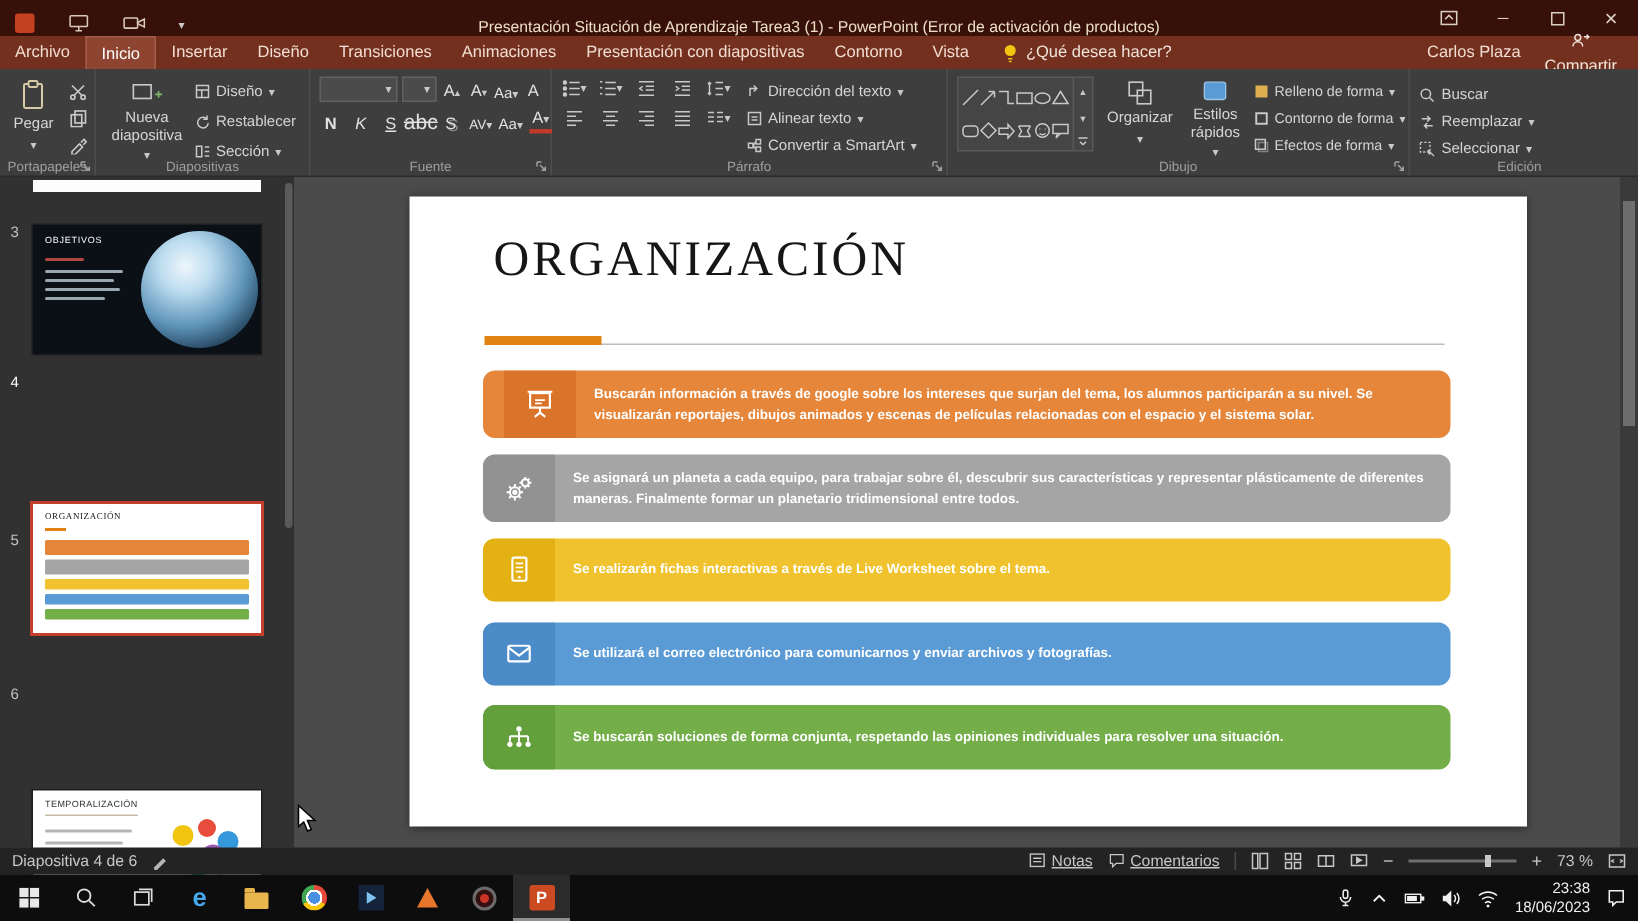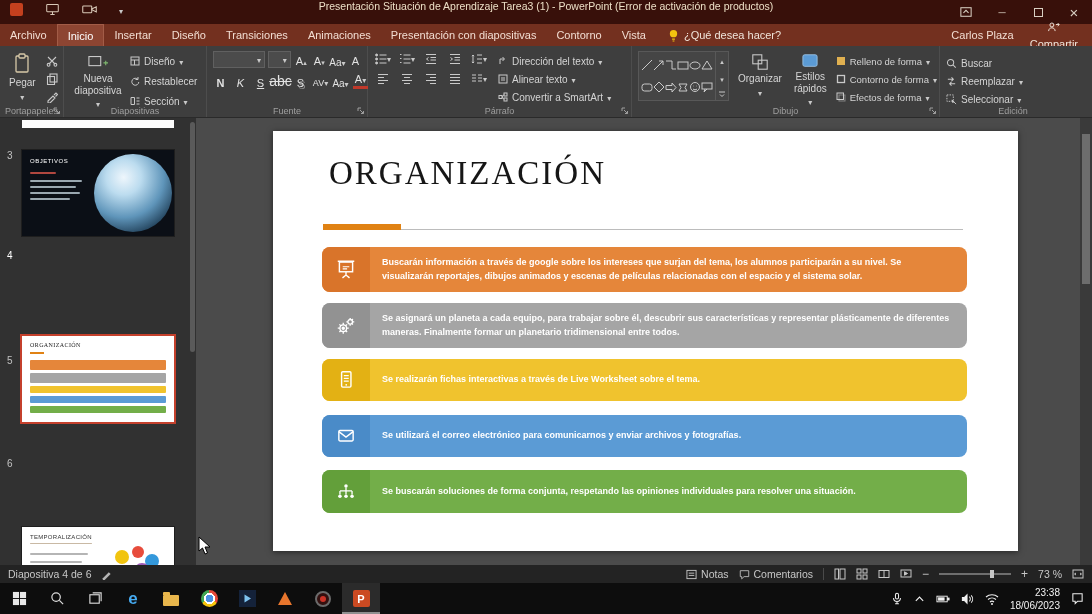--- a/index.html
+++ b/index.html
@@ -3,21 +3,21 @@
 <meta charset="utf-8">
 <style>
   *{margin:0;padding:0;box-sizing:border-box;}
   body{background:#1b1b1b;}
   .screen{position:relative;width:1092px;height:614px;overflow:hidden;background:#4b4b4b;
           font-family:"Liberation Sans",sans-serif;color:#ddd;}
   svg{display:block;}
 
   
   .titlebar{position:absolute;left:0;top:0;width:100%;height:24px;background:#38100a;
-            display:flex;align-items:flex-start;}
+            display:flex;align-items:flex-end;}
   .qat{display:flex;align-items:center;gap:22px;padding-left:10px;color:#d9c9b8;}
   .appico{width:13px;height:13px;border-radius:2px;background:#c4401e;}
   .titletext{position:absolute;left:50%;transform:translateX(-50%);font-size:10.5px;
              color:#ecdfc6;white-space:nowrap;}
   .wincontrols{margin-left:auto;display:flex;align-items:center;height:100%;}
   .wc{width:36px;height:100%;display:flex;align-items:center;justify-content:center;color:#d8cfc2;}
   .wc.min::after{content:"─";font-size:10px;}
   .wc.max i{display:block;width:9px;height:9px;border:1px solid #d8cfc2;}
   .wc.close::after{content:"×";font-size:15px;}
   .caret::after{content:"▾";font-size:8px;color:#c9c9c9;line-height:1;}
@@ -97,21 +97,21 @@
   .mbar{position:absolute;left:8px;right:8px;border-radius:1px;}
   .t5{position:relative;}
   .t5 .t5title{position:absolute;left:8px;top:7px;font-size:6px;color:#333;letter-spacing:.3px;}
 
   .cursor{position:absolute;left:2px;top:418px;pointer-events:none;}
 
   
   .status{position:absolute;left:0;top:565px;width:100%;height:18px;background:#232323;
           display:flex;align-items:center;gap:10px;padding:0 8px;font-size:10.5px;color:#c7c7c7;}
   .sspacer{flex:1;}
-  .sbitem{display:flex;align-items:center;gap:4px;}
+  .sbitem{display:flex;align-items:flex-start;gap:4px;text-decoration:underline;}
   .sdiv{width:1px;height:12px;background:#4a4a4a;}
   .slider{position:relative;width:72px;height:2px;background:#6e6e6e;}
   .sthumb{position:absolute;left:calc(73% - 2px);top:-3px;width:4px;height:8px;background:#c7c7c7;}
   .zbtn{font-size:12px;color:#c7c7c7;line-height:1;}
 
   
   .taskbar{position:absolute;left:0;top:583px;width:100%;height:31px;background:#0d0d0d;
            display:flex;align-items:center;}
   .titem{width:38px;height:100%;display:flex;align-items:center;justify-content:center;}
   .titem.active{background:#2b2b2b;box-shadow:inset 0 -2px 0 #8f8f8f;}
@@ -670,21 +670,21 @@
 
     <div class="pscroll"></div>
   </div>
 
   <div class="canvas">
     <div class="slide">
       <div class="stitle">ORGANIZACIÓN</div>
       <div class="sline"></div>
       <div class="saccent" style="background-color: rgb(224, 130, 20);"></div>
 
-      <div class="srow" style="top: 116px; height: 45px; background-color: rgb(229, 134, 58);">
+      <div class="srow" style="top: 116px; height: 45px; background-color: rgb(229, 134, 58); padding-left: 14px;">
         <div class="tile" style="background-color: rgb(217, 116, 42);">
           <span>
             <svg width="22" height="22" viewBox="0 0 20 20" fill="none" stroke="#fff" stroke-width="1.3">
                 <path d="M2.5 2h15"></path>
                 <rect x="4" y="2.8" width="12" height="8.8"></rect>
                 <path d="M7 7h6M7 9h4" stroke-width="1"></path>
                 <path d="M10 11.6v3M6.8 17.2l3.2-2.6 3.2 2.6"></path>
               </svg>
           </span>
         </div>

